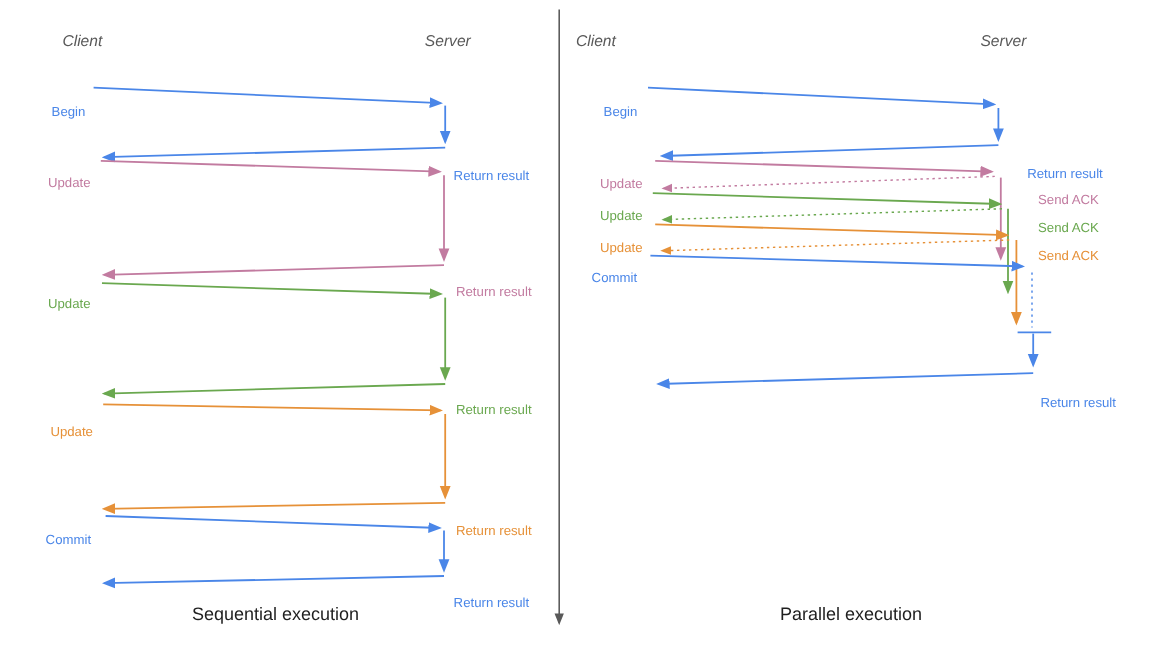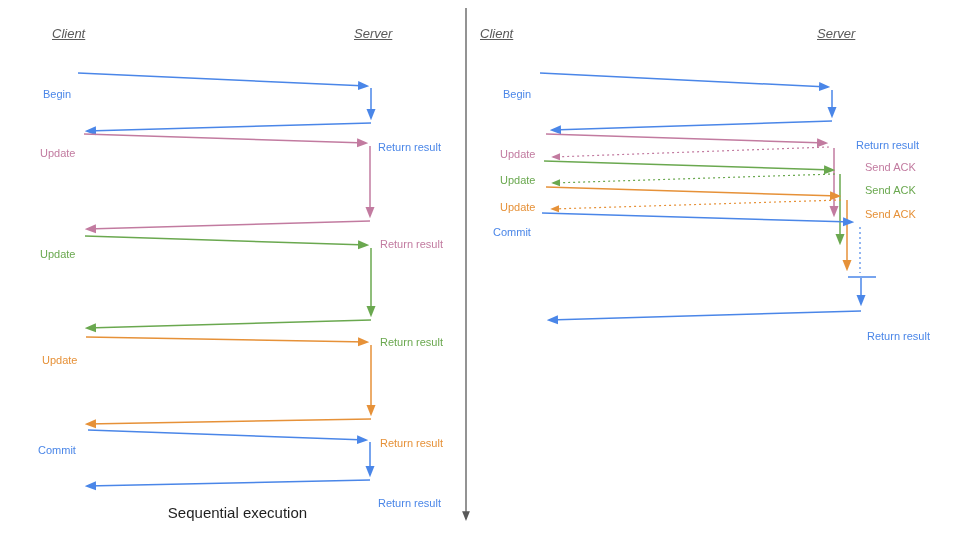--- a/index.html
+++ b/index.html
@@ -1,21 +1,21 @@
 <!DOCTYPE html>
 <html><head>
 <meta charset="utf-8">
 <style>
   html,body{margin:0;padding:0;background:#ffffff;}
   .stage{position:relative;width:960px;height:540px;background:#ffffff;overflow:hidden;
          font-family:"Liberation Sans",sans-serif;}
   .stage svg{position:absolute;left:0;top:0;}
   .lbl{position:absolute;font-size:11px;line-height:13px;white-space:nowrap;margin-top:24px;}
-  .hdr{position:absolute;font-size:13px;line-height:15px;font-style:italic;color:#595959;white-space:nowrap;text-decoration:underline;}
-  .cap{position:absolute;font-size:15px;line-height:18px;color:#1f1f1f;text-align:center;white-space:nowrap;}
+  .hdr{position:absolute;font-size:13px;line-height:15px;font-style:italic;color:#595959;white-space:nowrap;}
+  .cap{position:absolute;font-size:15px;line-height:18px;color:#1f1f1f;white-space:nowrap;}
   .t-blue{color:#4a86e8}
   .t-pink{color:#c27ba0}
   .t-green{color:#6aa84f}
   .t-orange{color:#e69138}
   .t-black{color:#1f1f1f}
 </style>
 </head>
 <body>
 
 <div class="stage">
@@ -123,16 +123,17 @@
   <span class="lbl t-green" style="left:500px;top:150px">Update</span>
   <span class="lbl t-orange" style="left:500px;top:177px">Update</span>
   <span class="lbl t-blue" style="left:493px;top:202px">Commit</span>
 
   <span class="lbl t-blue" style="left:856px;top:115px">Return result</span>
   <span class="lbl t-pink" style="left:865px;top:137px">Send ACK</span>
   <span class="lbl t-green" style="left:865px;top:160px">Send ACK</span>
   <span class="lbl t-orange" style="left:865px;top:184px">Send ACK</span>
   <span class="lbl t-blue" style="left:867px;top:306px">Return result</span>
 
+  <span class="cap" style="left:650px;top:504px;width:156px">Parallel execution</span>
 
   <span class="lbl t-black" style="left:449px;top:525px">Begin</span>
 
 </div>
 
 </body></html>

